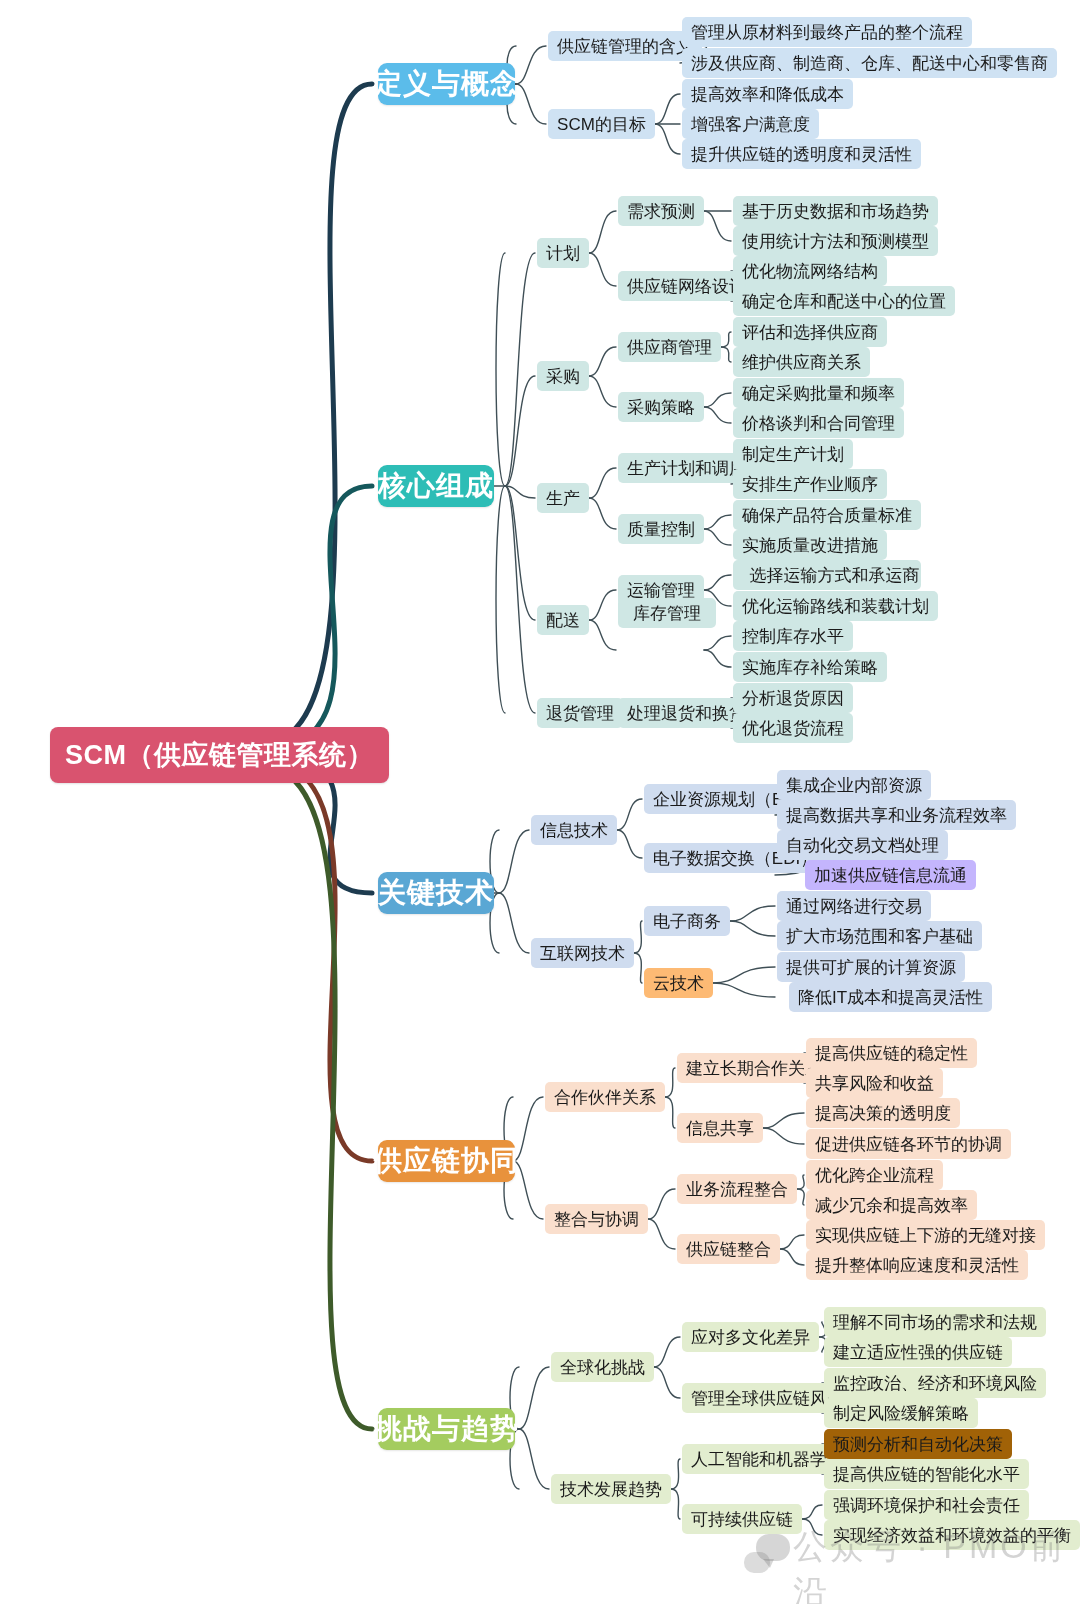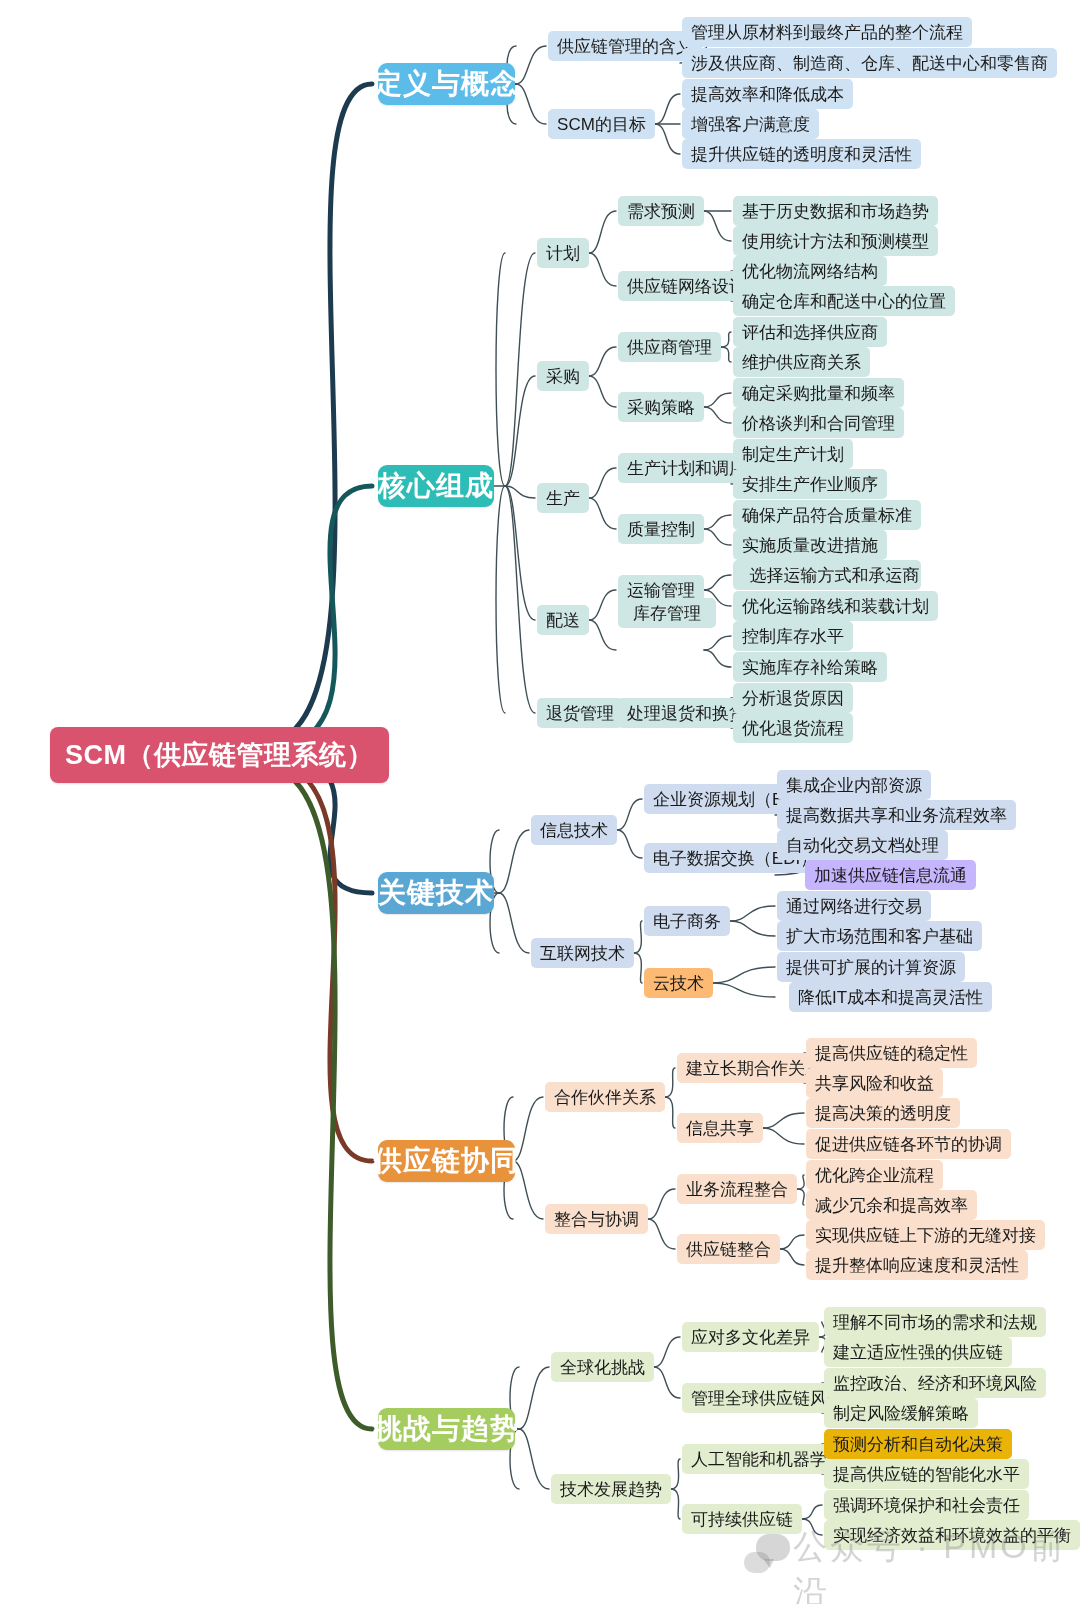--- a/index.html
+++ b/index.html
@@ -238,21 +238,21 @@
       <div class="node l1" style="left: 378px; top: 1408px; height: 42px; background: rgb(164, 204, 95); color: rgb(255, 255, 255); width: 137px;">挑战与趋势</div>
       <div class="node l2" style="left: 551px; top: 1352px; height: 30px; background: rgb(226, 237, 207); width: 103px;">全球化挑战</div>
       <div class="node l3" style="left: 682px; top: 1322px; height: 30px; background: rgb(226, 237, 207); width: 137px;">应对多文化差异</div>
       <div class="node l3" style="left: 824px; top: 1307px; height: 30px; background: rgb(226, 237, 207); width: 222px;">理解不同市场的需求和法规</div>
       <div class="node l3" style="left: 824px; top: 1337px; height: 30px; background: rgb(226, 237, 207); width: 188px;">建立适应性强的供应链</div>
       <div class="node l3" style="left: 682px; top: 1383px; height: 30px; background: rgb(226, 237, 207); width: 171px;">管理全球供应链风险</div>
       <div class="node l3" style="left: 824px; top: 1368px; height: 30px; background: rgb(226, 237, 207); width: 222px;">监控政治、经济和环境风险</div>
       <div class="node l3" style="left: 824px; top: 1398px; height: 30px; background: rgb(226, 237, 207); width: 154px;">制定风险缓解策略</div>
       <div class="node l2" style="left: 551px; top: 1474px; height: 30px; background: rgb(226, 237, 207); width: 120px;">技术发展趋势</div>
       <div class="node l3" style="left: 682px; top: 1444px; height: 30px; background: rgb(226, 237, 207); width: 171px;">人工智能和机器学习</div>
-      <div class="node l3" style="left: 824px; top: 1429px; height: 30px; background: #eab308; width: 188px;">预测分析和自动化决策</div>
+      <div class="node l3" style="left: 824px; top: 1429px; height: 30px; background: #a16207; width: 188px;">预测分析和自动化决策</div>
       <div class="node l3" style="left: 824px; top: 1459px; height: 30px; background: rgb(226, 237, 207); width: 205px;">提高供应链的智能化水平</div>
       <div class="node l3" style="left: 682px; top: 1504px; height: 30px; background: rgb(226, 237, 207); width: 120px;">可持续供应链</div>
       <div class="node l3" style="left: 824px; top: 1490px; height: 30px; background: rgb(226, 237, 207); width: 205px;">强调环境保护和社会责任</div>
       <div class="node l3" style="left: 824px; top: 1520px; height: 30px; background: rgb(226, 237, 207); width: 256px;">实现经济效益和环境效益的平衡</div>
     </div>
 
   <div class="wm-bubble" style="left:756px;top:1534px;"></div>
   <div class="wm-bubble2" style="left:744px;top:1552px;"></div>
   <div class="watermark" style="left:793px;top:1524px;">公众号 · PMO前沿</div>
 </div>

